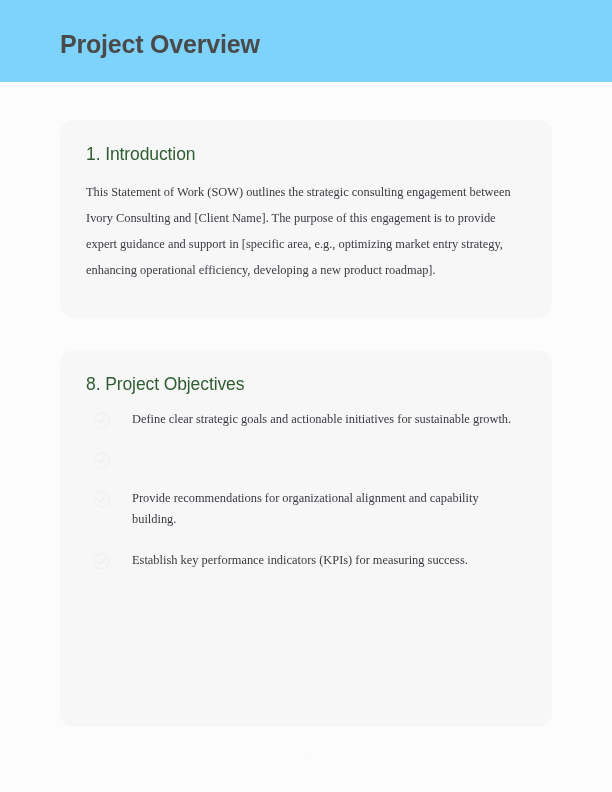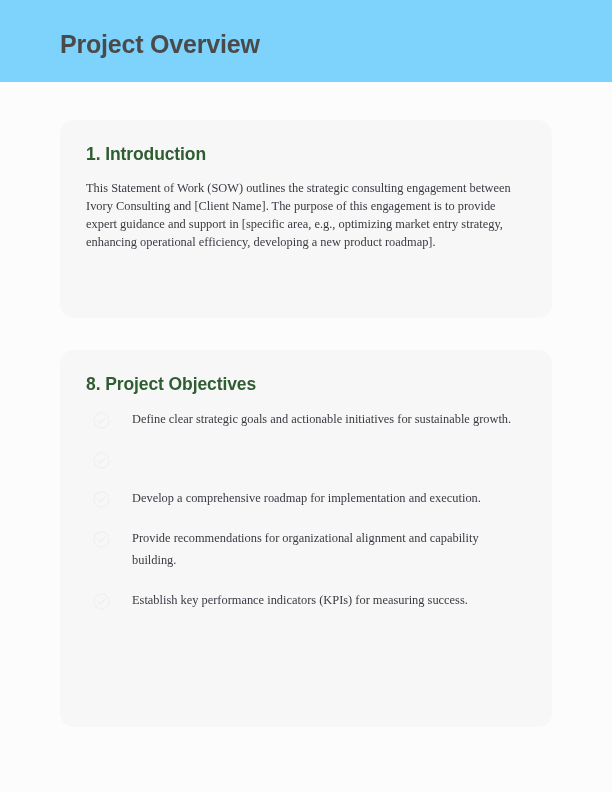--- a/index.html
+++ b/index.html
@@ -43,30 +43,30 @@
   .card-intro   { top:120px; height:198px; }
   .card-objects { top:350px; height:377px; }
 
   .card-inner {
     padding:24px 28px 0 26px;
   }
 
   .section-heading {
     font-family:"Liberation Sans", sans-serif;
     font-size:17.5px;
-    font-weight:bold;
+    font-weight:normal;
     color:#2f5d32;
     letter-spacing:-0.1px;
     margin-bottom:14px;
   }
 
   .body-text {
     font-family:"Liberation Serif", serif;
     font-size:12.4px;
-    line-height:18px;
+    line-height:26px;
     color:#3a3a42;
     max-width:446px;
     text-align:left;
   }
 
   
   .obj-list {
     list-style:none;
   }
   .obj-item {
@@ -137,29 +137,20 @@
 
       <li class="obj-item">
         <span class="check-icon">
           <svg width="17" height="17" viewBox="0 0 17 17">
             <circle cx="8.5" cy="8.5" r="7.6" fill="none" stroke="#f0f0f0" stroke-width="1.3"></circle>
             <path d="M5.2 8.7 L7.5 11 L11.8 6.2" fill="none" stroke="#efefef" stroke-width="1.3" stroke-linecap="round" stroke-linejoin="round"></path>
           </svg>
         </span>
       </li>
 
-      <li class="obj-item">
-        <span class="check-icon">
-          <svg width="17" height="17" viewBox="0 0 17 17">
-            <circle cx="8.5" cy="8.5" r="7.6" fill="none" stroke="#f0f0f0" stroke-width="1.3"></circle>
-            <path d="M5.2 8.7 L7.5 11 L11.8 6.2" fill="none" stroke="#efefef" stroke-width="1.3" stroke-linecap="round" stroke-linejoin="round"></path>
-          </svg>
-        </span>
-        <span class="obj-text">Develop a comprehensive roadmap for implementation and execution.</span>
-      </li>
 
       <li class="obj-item">
         <span class="check-icon">
           <svg width="17" height="17" viewBox="0 0 17 17">
             <circle cx="8.5" cy="8.5" r="7.6" fill="none" stroke="#f0f0f0" stroke-width="1.3"></circle>
             <path d="M5.2 8.7 L7.5 11 L11.8 6.2" fill="none" stroke="#efefef" stroke-width="1.3" stroke-linecap="round" stroke-linejoin="round"></path>
           </svg>
         </span>
         <span class="obj-text">Provide recommendations for organizational alignment and capability building.</span>
       </li>

